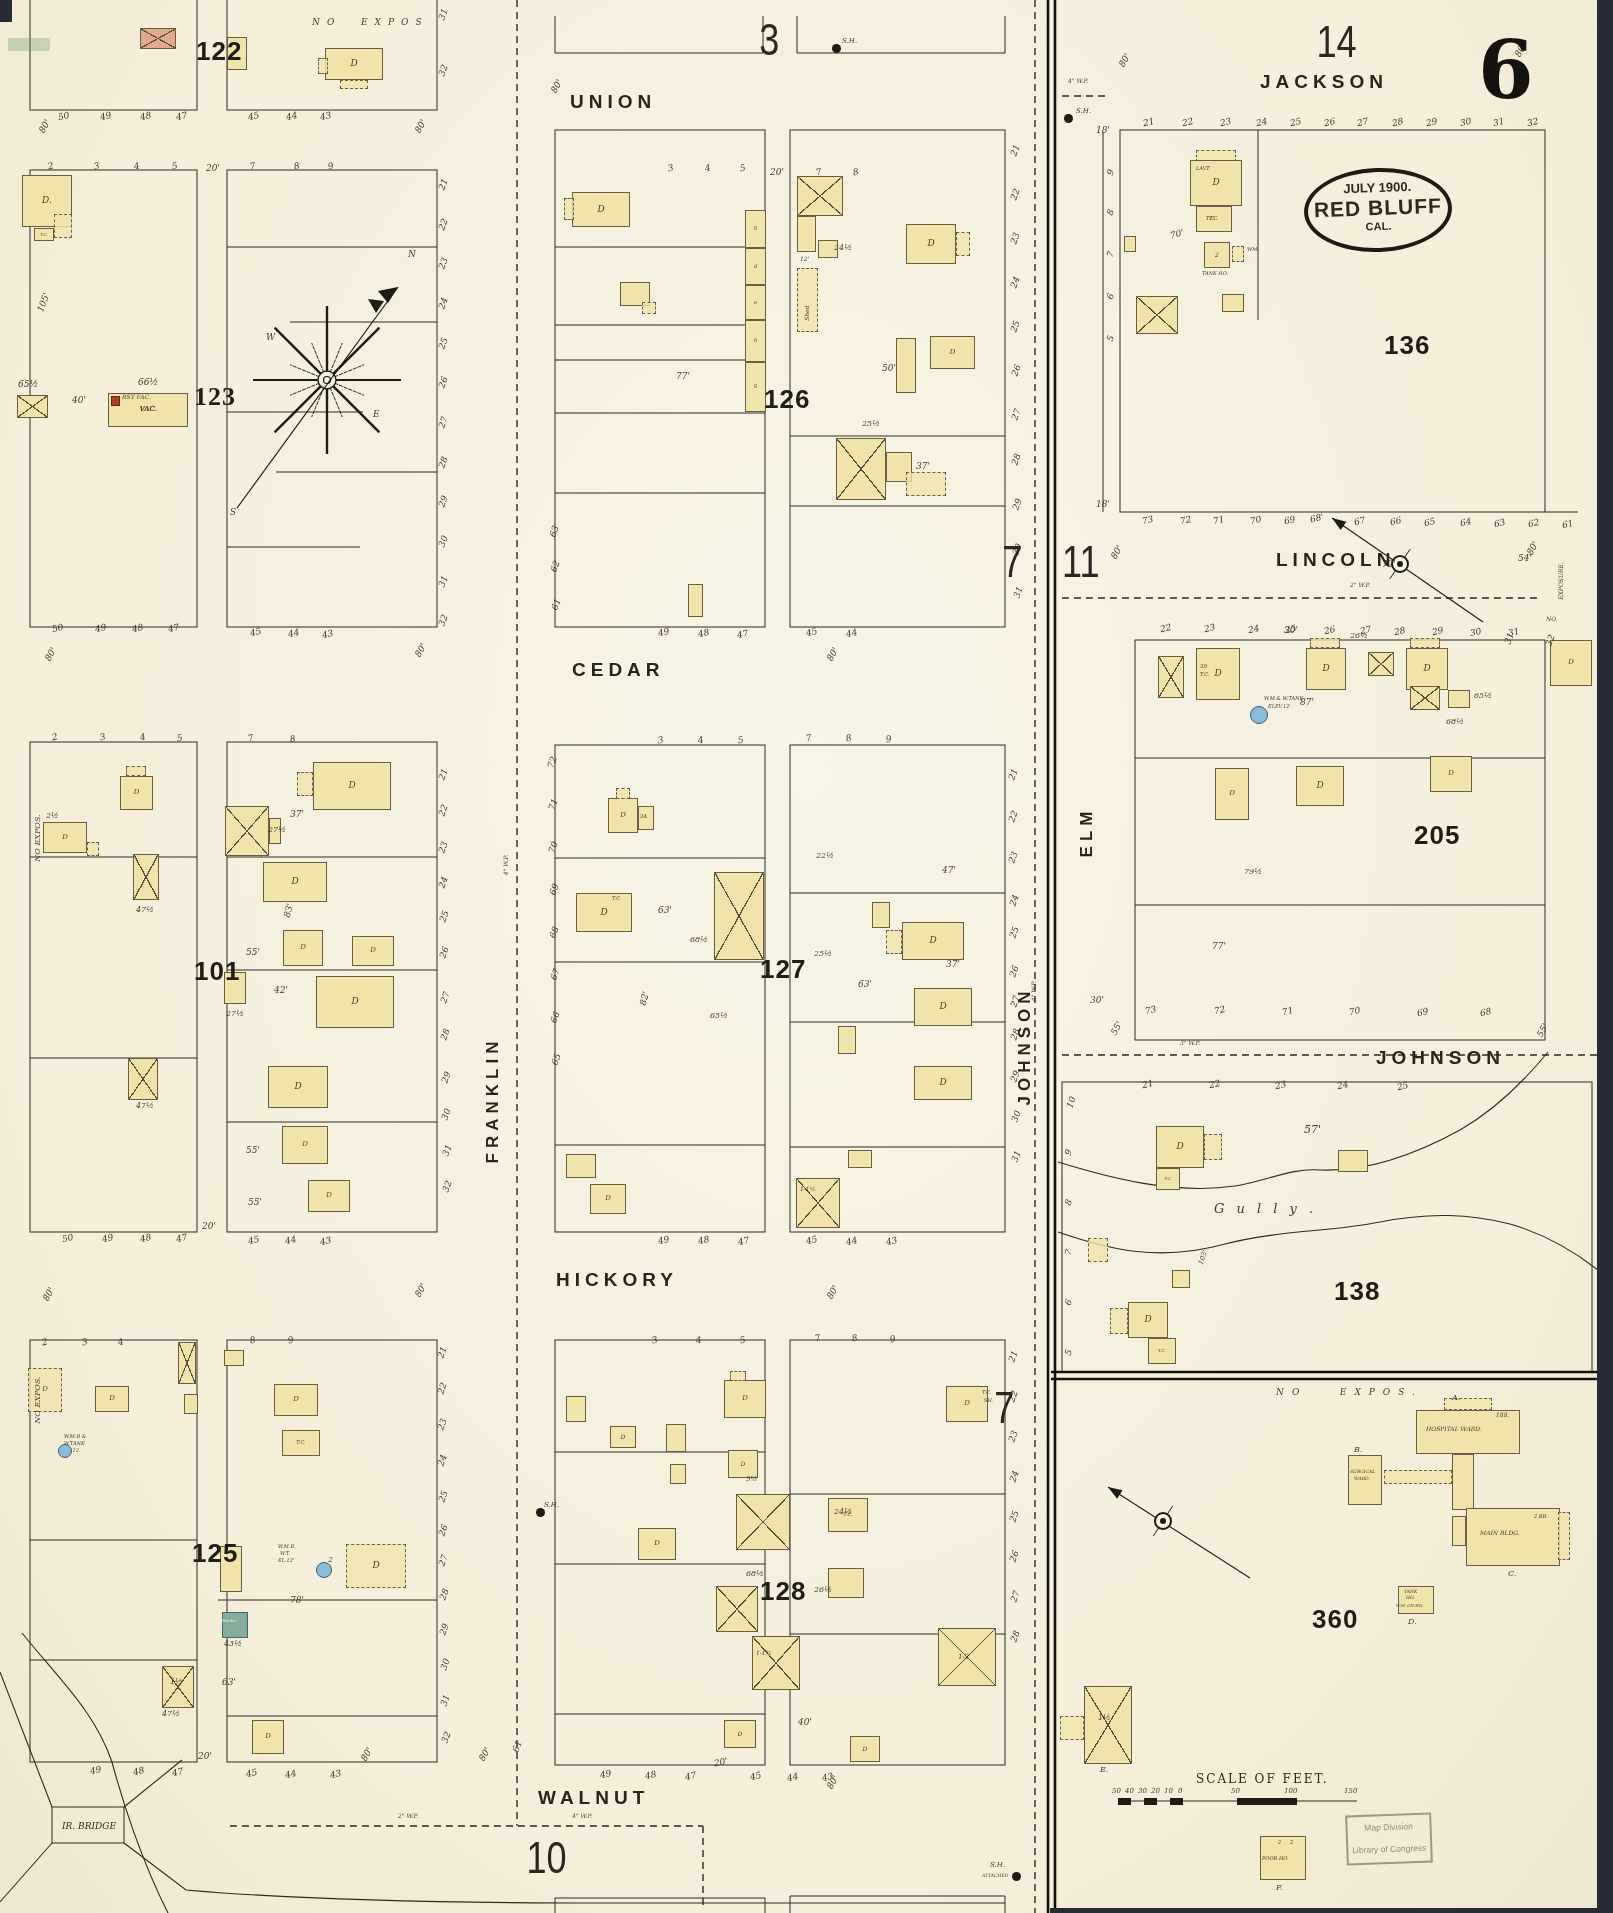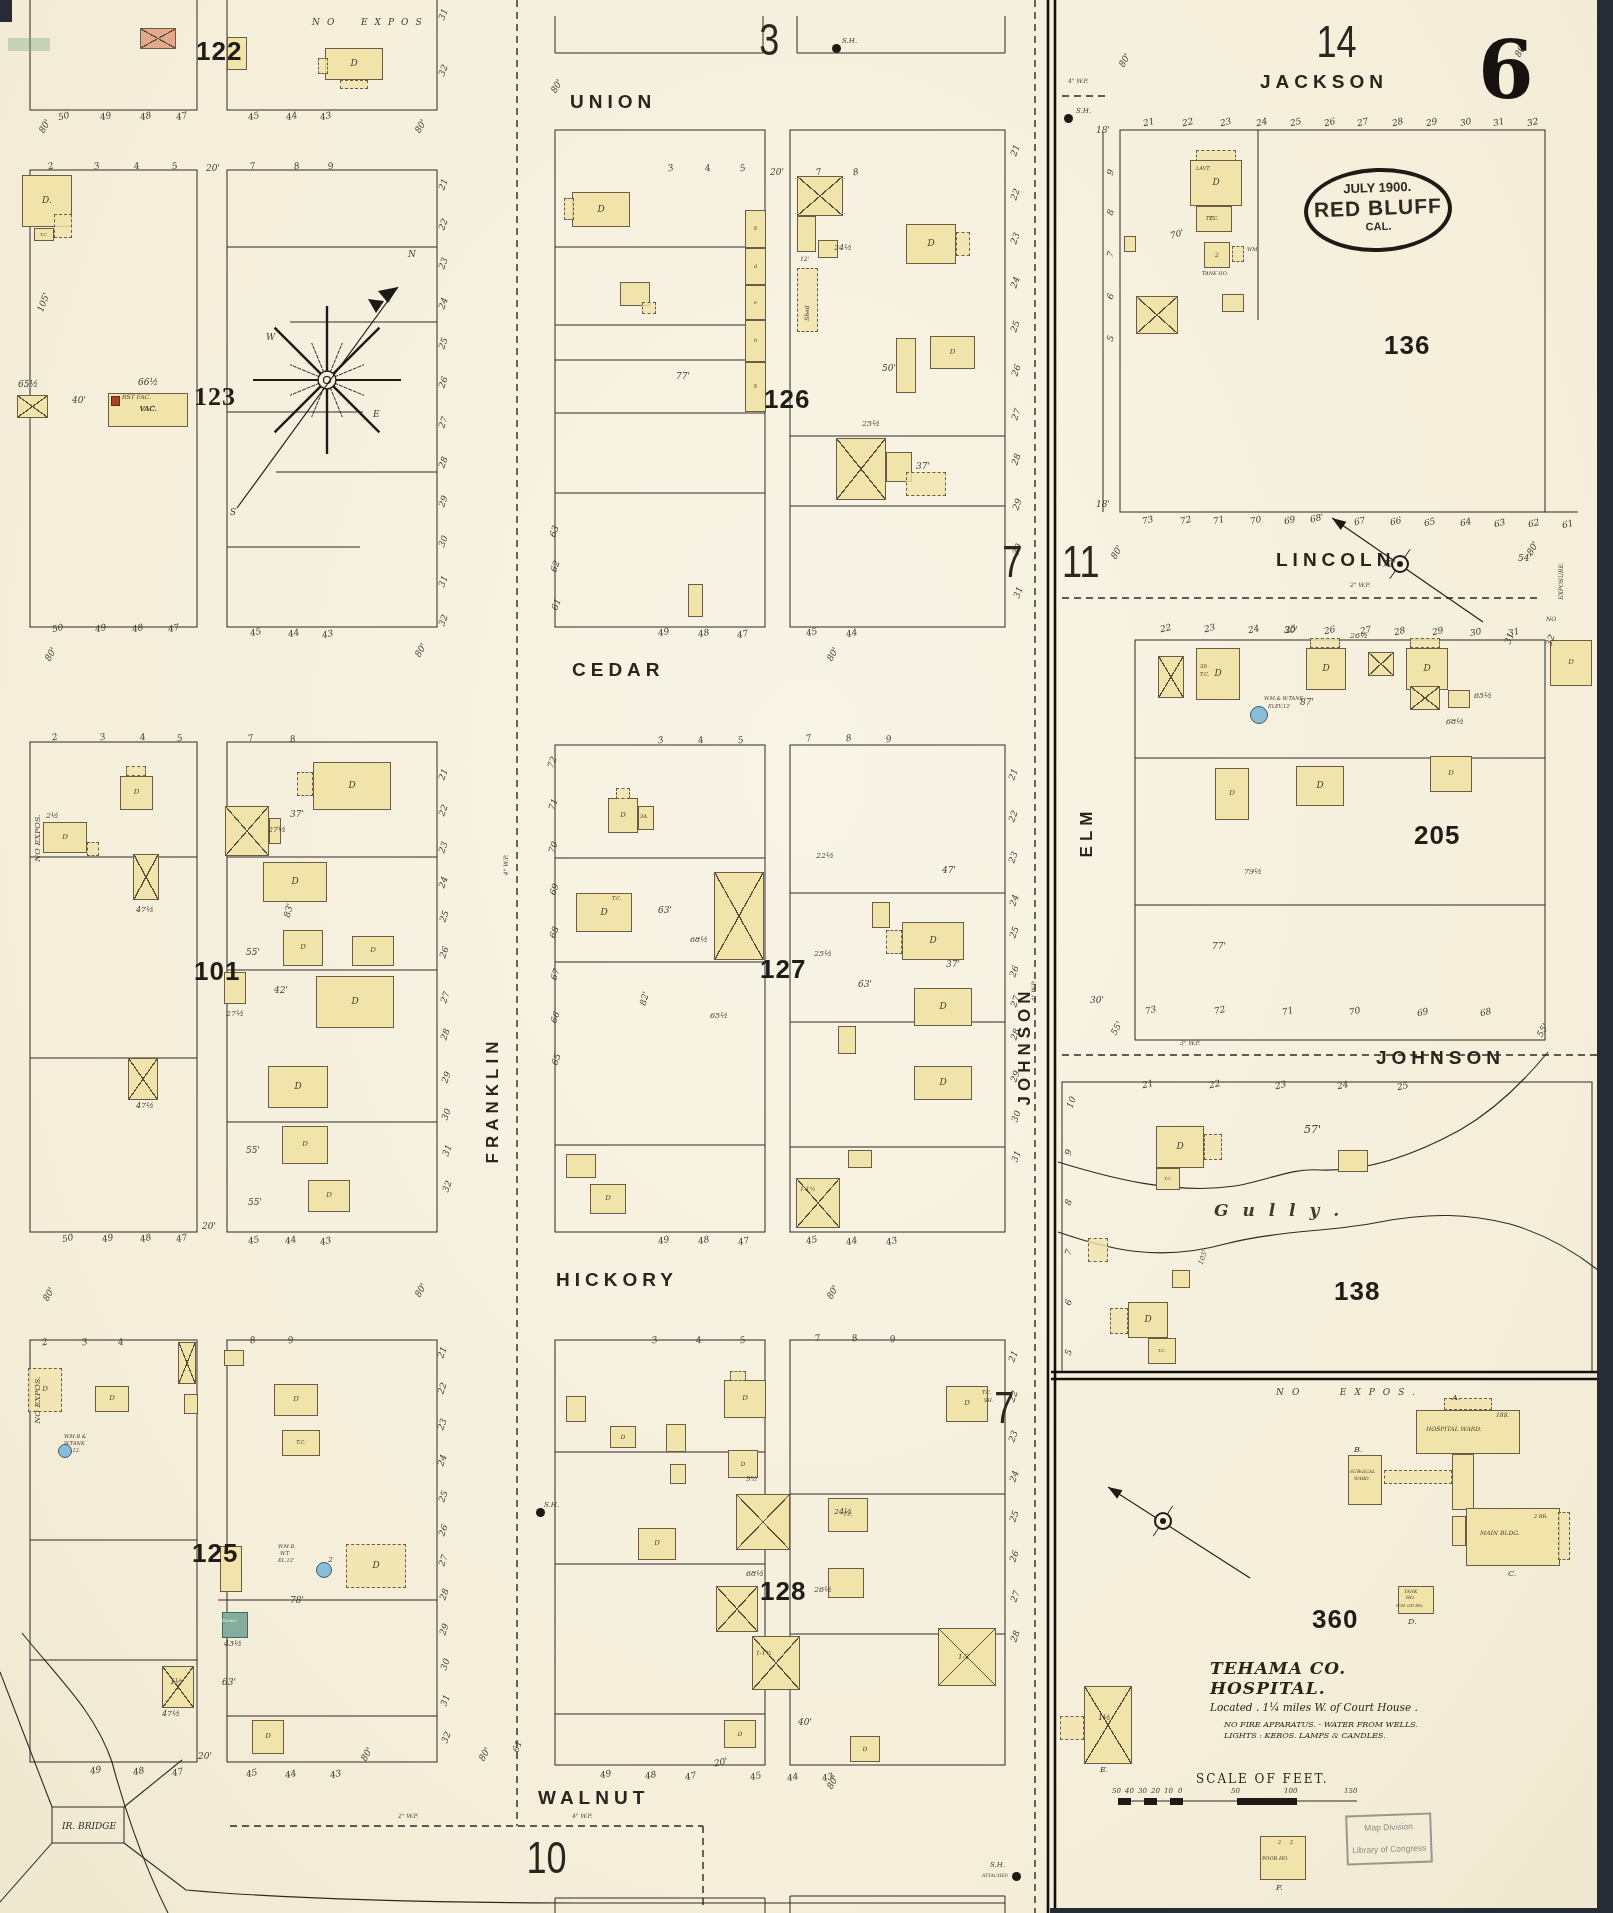--- a/index.html
+++ b/index.html
@@ -556,21 +556,21 @@
       <div class="ann" style="left: 1518px; top: 554px; font-size: 9px;">54'</div>
       <div class="ann" style="left: 1474px; top: 692px; font-size: 8px;">65½</div>
       <div class="ann" style="left: 1446px; top: 718px; font-size: 8px;">68½</div>
       <div class="ann" style="left: 1244px; top: 868px; font-size: 8px;">79½</div>
       <div class="ann" style="left: 1212px; top: 942px; font-size: 9px;">77'</div>
       <div class="ann" style="left: 1110px; top: 1024px; font-size: 9px; transform: rotate(-60deg);">55'</div>
       <div class="ann" style="left: 1536px; top: 1026px; font-size: 9px; transform: rotate(-60deg);">55'</div>
       <div class="ann" style="left: 1180px; top: 1040px; font-size: 6px;">3" W.P.</div>
       <div class="ann" style="left: 1090px; top: 996px; font-size: 9px;">30'</div>
       <div class="ann" style="left: 1304px; top: 1124px; font-size: 11px;">57'</div>
-      <div class="ann" style="left: 1214px; top: 1202px; font-size: 17px; letter-spacing: 4px; font-weight: bold;">G u l l y .</div>
+      <div class="ann" style="left: 1214px; top: 1202px; font-size: 13px; letter-spacing: 4px;">G u l l y .</div>
       <div class="ann" style="left: 1196px; top: 1254px; font-size: 7px; transform: rotate(-70deg);">105'</div>
       <div class="ann" style="left: 1276px; top: 1388px; font-size: 9px; letter-spacing: 8px;">NO   EXPOS.</div>
       <div class="ann" style="left: 1452px; top: 1394px; font-size: 8px;">A.</div>
       <div class="ann" style="left: 1496px; top: 1412px; font-size: 6px;">188.</div>
       <div class="ann" style="left: 1426px; top: 1426px; font-size: 6px;">HOSPITAL WARD.</div>
       <div class="ann" style="left: 1354px; top: 1446px; font-size: 8px;">B.</div>
       <div class="ann" style="left: 1350px; top: 1470px; font-size: 4.5px;">SURGICAL</div>
       <div class="ann" style="left: 1354px; top: 1477px; font-size: 4.5px;">WARD.</div>
       <div class="ann" style="left: 1480px; top: 1530px; font-size: 6px;">MAIN BLDG.</div>
       <div class="ann" style="left: 1534px; top: 1514px; font-size: 5px;">2 BR.</div>
@@ -847,26 +847,20 @@
     </div>
 
   <div id="oval">
     <div class="o1">JULY 1900.</div>
     <div class="o2">RED BLUFF</div>
     <div class="o3">CAL.</div>
   </div>
 
   <div id="bigsix">6</div>
 
-  <div id="tehama">
-    <div class="t1">TEHAMA CO. HOSPITAL.</div>
-    <div class="t2">Located . 1¼ miles W. of Court House .</div>
-    <div class="t3">NO FIRE APPARATUS. -  WATER FROM WELLS.</div>
-    <div class="t4">LIGHTS : KEROS. LAMPS &amp; CANDLES.</div>
-  </div>
 
   <div id="stamp">
     <div class="s1">Map Division</div>
     <div class="s2">Library of Congress</div>
   </div>
 
   <div id="bridge">IR. BRIDGE</div>
 
   <div id="scalelabel">SCALE OF FEET.</div>
 

